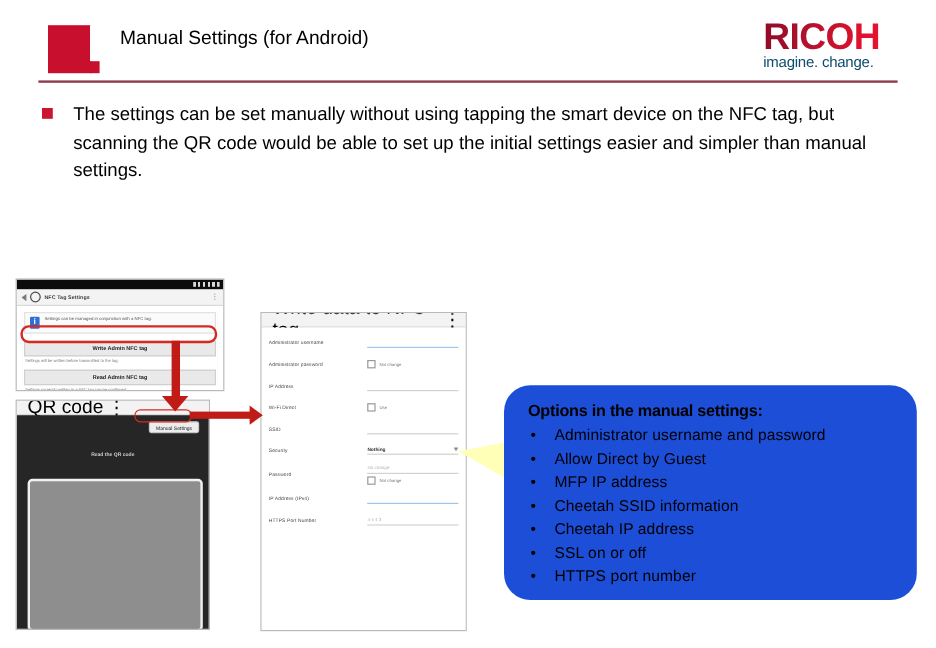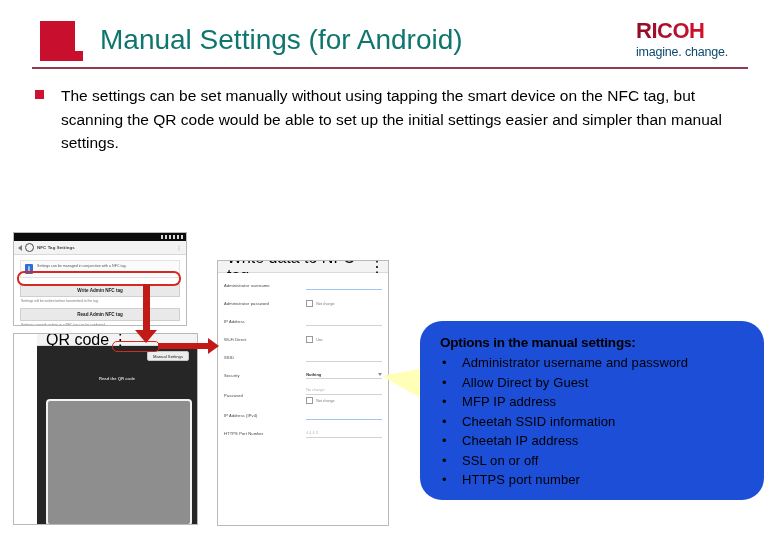--- a/index.html
+++ b/index.html
@@ -40,34 +40,34 @@
   #logo-mark::before {
     content: "";
     position: absolute;
     right: -7px; bottom: 10px;
     width: 8px; height: 30px;
     background: #ffffff;
   }
   #page-title {
     position: absolute;
     left: 100px; top: 24px;
-    font-size: 28px;
+    font-size: 16px;
     font-weight: 400;
     letter-spacing: 0px;
     white-space: nowrap;
-    color: #0f766e;
+    color: #000000;
   }
   #brand-block {
     position: absolute;
     right: 14px; top: 18px;
     width: 130px;
     text-align: left;
   }
   #brand-name {
-    font-size: 22px;
+    font-size: 31px;
     font-weight: bold;
     letter-spacing: -0.5px;
     line-height: 26px;
     background: linear-gradient(90deg, #8f0b28 0%, #b4122f 30%, #e8112d 70%, #ec1c2e 100%);
     -webkit-background-clip: text;
     background-clip: text;
     color: #cc0c2f;
     -webkit-text-fill-color: transparent;
   }
   #brand-tagline {
@@ -184,21 +184,21 @@
   #nfc-highlight {
     position: absolute;
     left: 17px; top: 271px;
     width: 164px; height: 15px;
     border: 2px solid #d42a22;
     border-radius: 7px;
     box-sizing: border-box;
   }
 
   
-  #shot-qr { left: 13px; top: 333px; width: 160px; height: 190px; padding-left: 23px; }
+  #shot-qr { left: 13px; top: 333px; width: 160px; height: 190px; }
   .qr-actionbar {
     height: 11px; background: #f3f3f3;
     border-bottom: 1px solid #dadada;
     display: flex; align-items: center; gap: 3px; padding: 0 3px;
   }
   .qr-stage {
     background: #262626;
     height: 179px;
     position: relative;
   }

